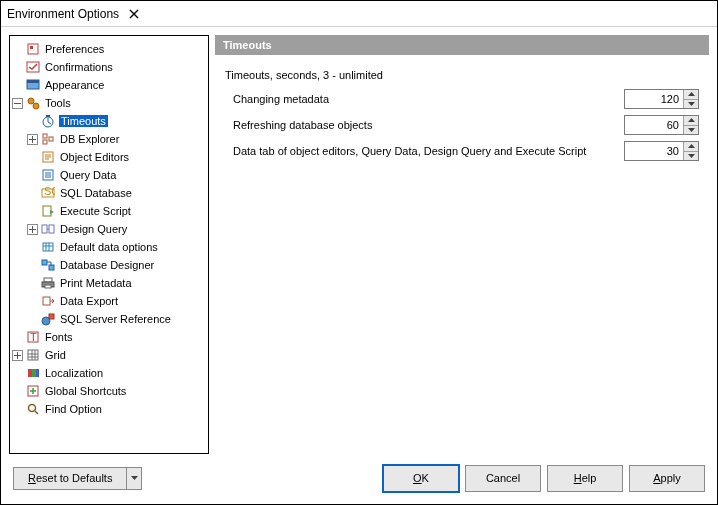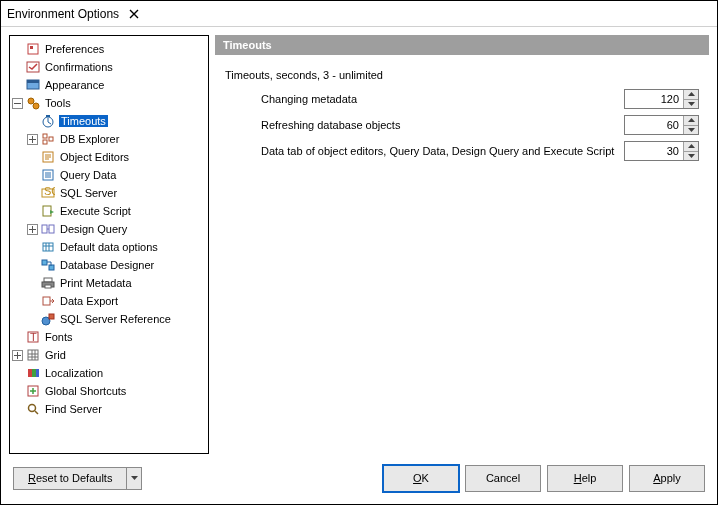--- a/index.html
+++ b/index.html
@@ -18,21 +18,21 @@
   .expander.plus::after { content: ""; position: absolute; width: 1px; height: 7px; background: #555; }
   .expander-spacer { width: 13px; flex-shrink: 0; }
   .indent { width: 15px; flex-shrink: 0; }
   .tree-icon { width: 16px; height: 16px; margin-right: 3px; flex-shrink: 0; display: flex; align-items: center; justify-content: center; }
   .tree-label { padding: 0 1px; }
   .content-panel { flex: 1; display: flex; flex-direction: column; }
   .panel-header { background: #9e9e9e; color: #fff; font-weight: bold; padding: 4px 8px; }
   .panel-body { flex: 1; padding: 14px 10px 10px 10px; }
   .group-label { color: #000; margin-bottom: 6px; }
   .field-row { display: flex; align-items: center; height: 24px; margin-bottom: 2px; padding-left: 8px; }
-  .field-label { flex: 1; margin-left: 28px; }
+  .field-label { flex: 1; }
   .spin-wrap { display: flex; border: 1px solid #7a7a7a; height: 20px; }
   .spin-input { width: 58px; border: none; text-align: right; padding: 0 4px; font-size: 11px; outline: none; }
   .spin-btns { display: flex; flex-direction: column; width: 15px; border-left: 1px solid #a0a0a0; }
   .spin-btn { flex: 1; background: #e8e8e8; border: none; display: flex; align-items: center; justify-content: center; cursor: pointer; padding: 0; }
   .spin-btn:first-child { border-bottom: 1px solid #a0a0a0; }
   .button-bar { height: 42px; border-top: 0; display: flex; align-items: center; padding: 0 12px 10px 12px; gap: 6px; }
   .button-bar .spacer { flex: 1; }
   .btn { min-width: 76px; height: 27px; background: #e8e8e8; border: 1px solid #8a8a8a; cursor: pointer; padding: 0 10px; font-size: 11px; }
   .btn.default { border: 1px solid #0a64c8; box-shadow: 0 0 0 1px #0a64c8; }
   .btn u { text-decoration: underline; }
@@ -154,21 +154,21 @@
 
       <div class="tree-item">
         <span class="indent"></span>
           <span class="expander-spacer"></span>
         <span class="tree-icon">
             <svg width="14" height="14">
               <rect x="1" y="3" width="12" height="8" fill="#fff" stroke="#c09020"></rect>
               <text x="3" y="9" font-size="6" fill="#c09020">SQL</text>
             </svg>
           </span>
-        <span class="tree-label">SQL Server</span>
+        <span class="tree-label">SQL Database</span>
       </div>
 
       <div class="tree-item">
         <span class="indent"></span>
           <span class="expander-spacer"></span>
         <span class="tree-icon">
             <svg width="14" height="14">
               <rect x="2" y="2" width="8" height="10" fill="#fff" stroke="#808020"></rect>
               <path d="M9 6 l4 2 l-4 2 z" fill="#50a050"></path>
             </svg>
@@ -297,21 +297,21 @@
       </div>
 
       <div class="tree-item">
         <span class="expander-spacer"></span>
         <span class="tree-icon">
             <svg width="14" height="14">
               <circle cx="6" cy="6" r="3.5" fill="none" stroke="#806020" stroke-width="1.5"></circle>
               <path d="M9 9 l3 3" stroke="#806020" stroke-width="1.5"></path>
             </svg>
           </span>
-        <span class="tree-label">Find Server</span>
+        <span class="tree-label">Find Option</span>
       </div>
 
     </div>
 
     <div class="content-panel">
       <div class="panel-header">Timeouts</div>
       <div class="panel-body">
         <div class="group-label">Timeouts, seconds, 3 - unlimited</div>
 
         <div class="field-row">

